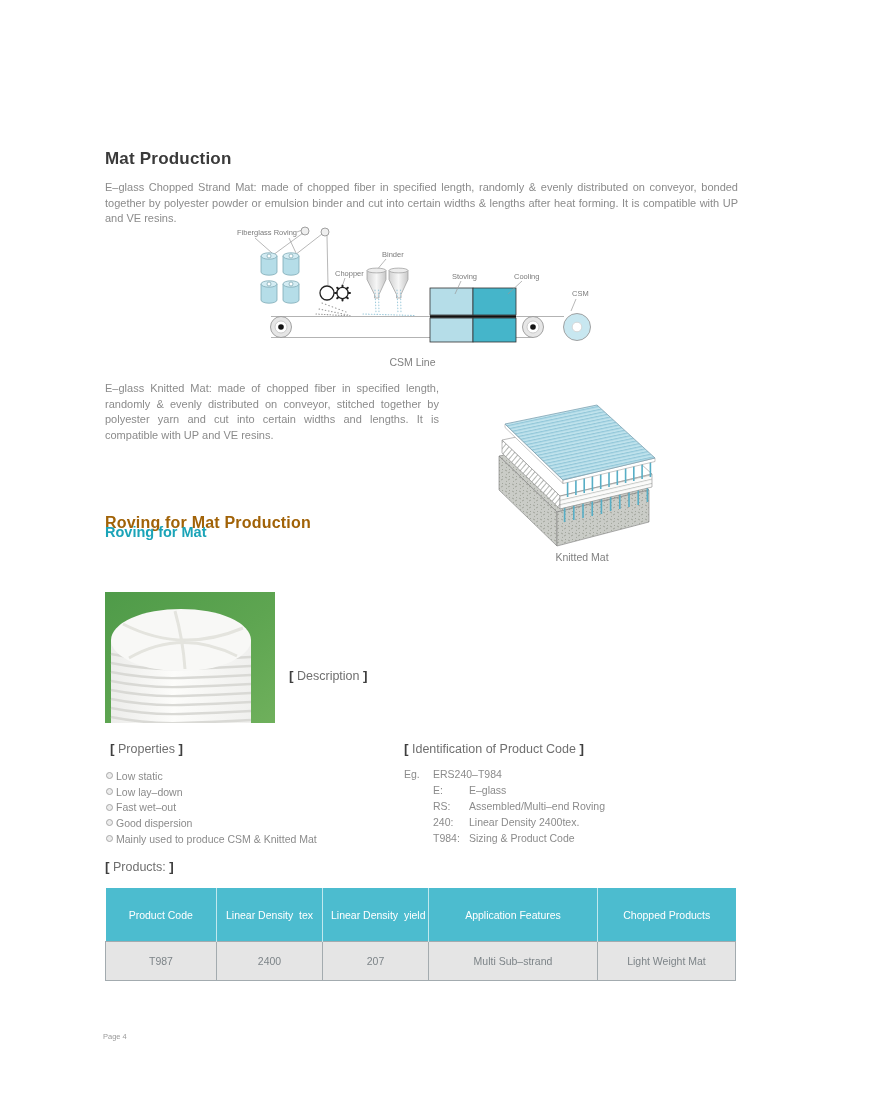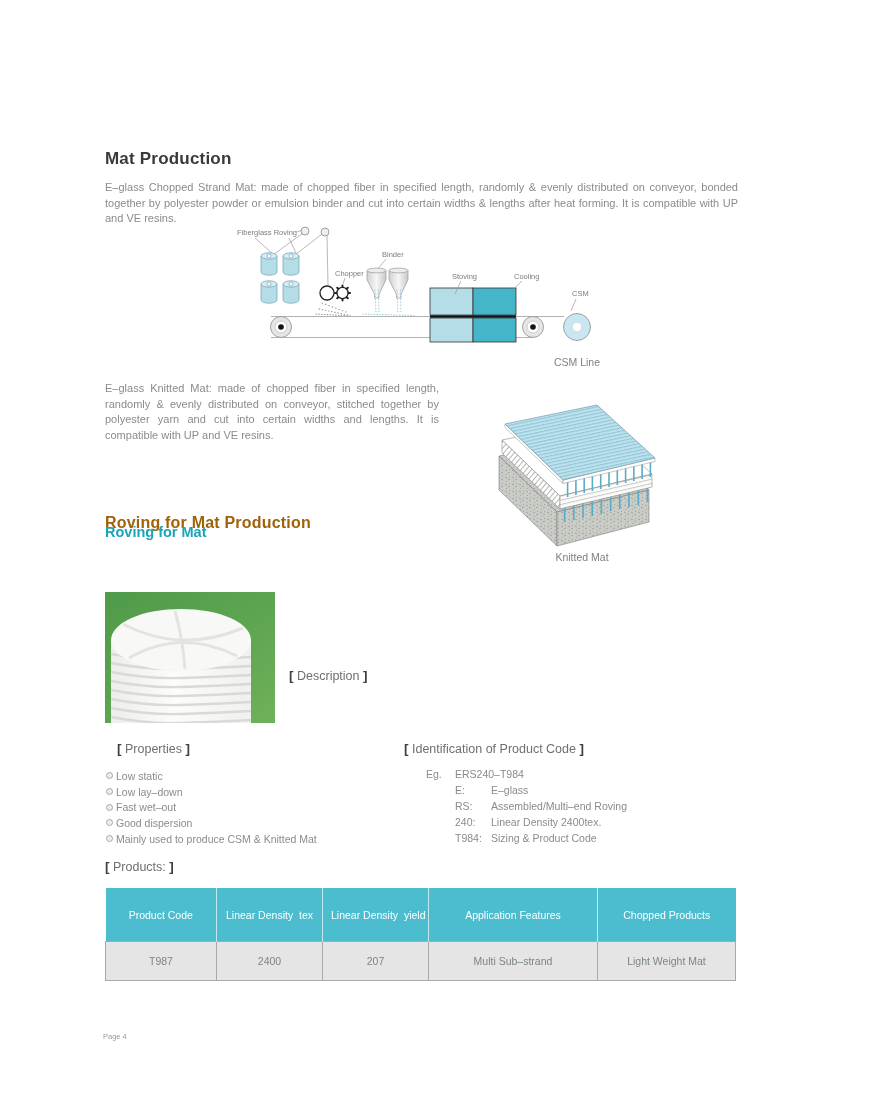--- a/index.html
+++ b/index.html
@@ -10,21 +10,21 @@
   .sec-title{font-size:16px;font-weight:700;color:#a16207;letter-spacing:.2px;}
   .sub-title{font-size:14.5px;font-weight:700;color:#1ba4b8;}
   .body-txt{font-size:11px;line-height:15.6px;color:#8b8b8b;text-align:justify;}
   .caption{font-size:10.5px;color:#7f7f7f;text-align:center;}
   .bracket-h{font-size:12.5px;color:#6f6f6f;white-space:nowrap;}
   .bracket-h .bk{font-weight:700;color:#3f3f3f;font-size:13.5px;}
   .props-list{list-style:none;margin:0;padding:0;font-size:10.5px;color:#8b8b8b;}
   .props-list li{display:flex;align-items:center;height:15.7px;}
   .bullet{display:inline-block;width:5px;height:5px;border:1.5px solid #a8a8a8;border-radius:50%;
           background:#ededed;margin-right:3px;flex:0 0 auto;}
-  .ident{font-size:10.5px;color:#8b8b8b;margin-left:22px;}
+  .ident{font-size:10.5px;color:#8b8b8b;}
   .id-line{display:flex;height:16px;align-items:baseline;}
   .id-eg{width:29px;}
   .id-row{display:flex;height:16px;align-items:baseline;padding-left:29px;}
   .id-key{width:36px;}
   table.products{border-collapse:collapse;table-layout:fixed;width:630px;}
   table.products th{height:37px;background:#4cbccf;color:#ffffff;font-weight:400;font-size:10.5px;
         white-space:pre;border-left:1px solid rgba(255,255,255,.65);padding:8px;}
   table.products th:first-child{border-left:none;}
   table.products td{height:38px;text-align:center;vertical-align:middle;color:#7d8488;font-size:10.5px;
         border:1px solid #a3abaf;padding:0;background:#fff;}
@@ -123,21 +123,21 @@
     <path d="M297,59 L283,72" stroke="#9a9a9a" stroke-width="0.7"></path>
 
     <g>
       <circle cx="352" cy="105" r="13.5" fill="#c8e7f0" stroke="#999" stroke-width="0.9"></circle>
       <circle cx="352" cy="105" r="4.8" fill="#ffffff" stroke="#cfcfcf" stroke-width="0.8"></circle>
     </g>
     <text class="dlabel" x="347" y="74">CSM</text>
     <path d="M351,77 L346,89" stroke="#9a9a9a" stroke-width="0.7"></path>
   </svg>
 
-  <div class="abs caption" style="left:225px;top:356px;width:375px;text-align:right;">CSM Line</div>
+  <div class="abs caption" style="left:225px;top:356px;width:375px;">CSM Line</div>
 
   <div class="abs body-txt" style="left:105px;top:381px;width:334px;line-height:15.7px;">E–glass Knitted Mat: made of chopped fiber in specified length, randomly &amp; evenly distributed on conveyor, stitched together by polyester yarn and cut into certain widths and lengths. It is compatible with UP and VE resins.</div>
 
   <svg class="abs" style="left:497px;top:398px;" width="170" height="152" viewBox="0 0 170 152">
     <defs>
       <pattern id="ribs" width="3.2" height="3.2" patternUnits="userSpaceOnUse" patternTransform="rotate(78)">
         <rect width="3.2" height="3.2" fill="#bfe2ec"></rect>
         <line x1="0.6" y1="0" x2="0.6" y2="3.2" stroke="#8fc6d8" stroke-width="1.1"></line>
       </pattern>
       <pattern id="hatch" width="4" height="4" patternUnits="userSpaceOnUse" patternTransform="rotate(40)">
@@ -215,21 +215,21 @@
       </g>
     </g>
   </svg>
 
   <div class="abs bracket-h" style="left:289px;top:668px;">
     <span class="bk">[</span>
     <span>Description</span>
     <span class="bk">]</span>
   </div>
 
-  <div class="abs bracket-h" style="left:105px;top:741px;padding-left:12px;">
+  <div class="abs bracket-h" style="left:98px;top:741px;padding-left:12px;">
     <span class="bk">[</span>
     <span>Properties</span>
     <span class="bk">]</span>
   </div>
   <ul class="abs props-list" style="left:106px;top:768px;">
     <li>
         <span class="bullet"></span>
         <span>Low static</span>
       </li>
     <li>

